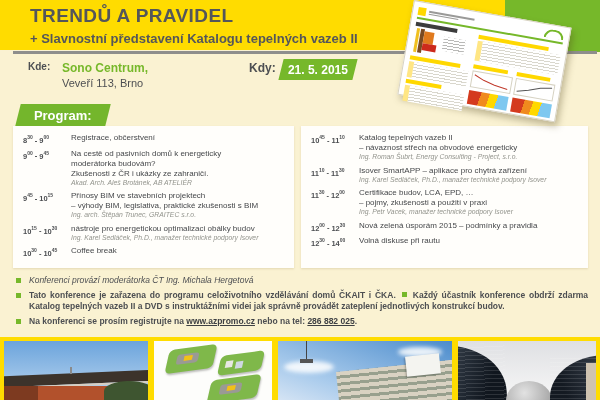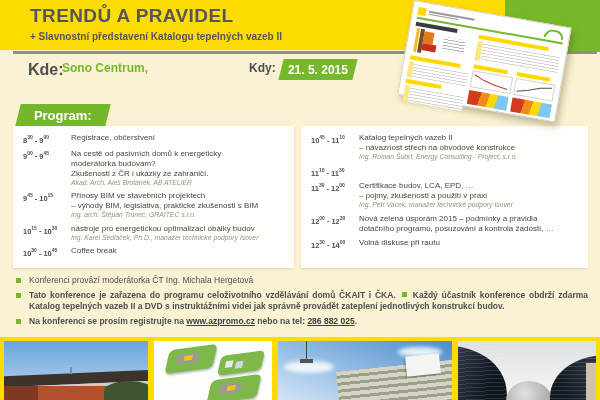--- a/index.html
+++ b/index.html
@@ -3,25 +3,25 @@
 <meta charset="utf-8">
 <style>
   html,body{margin:0;padding:0;}
   .page{position:relative;width:600px;height:400px;background:#faf2d2;overflow:hidden;
         font-family:"Liberation Sans",sans-serif;color:#4d4f52;}
 
   
   .banner{position:absolute;left:0;top:0;width:600px;height:50px;background:#ffdc00;z-index:1;}
   .banner-green{position:absolute;left:505px;top:0;width:95px;height:52px;background:#76b82a;z-index:1;}
   .banner-title{position:absolute;left:30px;top:5px;font-size:19px;font-weight:bold;letter-spacing:.4px;color:#54565a;z-index:2;}
-  .banner-subtitle{position:absolute;left:30px;top:31px;font-size:10px;font-weight:bold;color:#54565a;z-index:2;}
+  .banner-subtitle{position:absolute;left:30px;top:31px;font-size:13px;font-weight:bold;color:#54565a;z-index:2;}
   .gray-rule{position:absolute;left:13px;top:51px;width:584px;height:3px;background:#8e8e8c;z-index:2;}
 
   
-  .where-label{position:absolute;left:28px;top:61px;font-size:16px;font-weight:bold;}
+  .where-label{position:absolute;left:28px;top:61px;font-size:10px;font-weight:bold;}
   .venue-name{position:absolute;left:62px;top:61px;font-size:12px;font-weight:bold;color:#76b82a;}
   .venue-address{position:absolute;left:62px;top:77px;font-size:11px;}
   .when-label{position:absolute;left:249px;top:61px;font-size:12px;font-weight:bold;}
   .date-box{position:absolute;left:281px;top:59px;width:74px;height:21px;background:#76b82a;
             transform:skewX(-14deg);z-index:3;display:flex;align-items:center;justify-content:center;}
   .date-box span{transform:skewX(14deg);color:#fff;font-size:12px;font-weight:bold;}
 
   
   .catalog{position:absolute;left:414px;top:0px;width:160px;height:96px;background:#fff;
            border:1px solid #d8d3c2;box-shadow:3px 4px 7px rgba(80,70,30,.35);
@@ -73,21 +73,21 @@
   .body{flex:1;}
   .title-line{font-size:8px;line-height:10px;color:#45474a;}
   .speaker{font-size:6.8px;line-height:8.5px;font-style:italic;color:#92938c;}
 
   
   .notes{position:absolute;left:16px;top:275px;width:572px;z-index:2;}
   .note-row{display:flex;margin-bottom:4px;}
   .bullet{width:5px;height:5px;background:#76b82a;margin:2.5px 8px 0 0;flex-shrink:0;}
   .bullet.inline{display:inline-block;margin:0 6px;vertical-align:1px;}
   .note-text{font-size:8.5px;line-height:11px;color:#4d4f52;}
-  .note1 .note-text{text-align:center;}
+  .note1 .note-text{font-style:italic;text-align:center;}
   .note2 .note-text{font-weight:bold;text-align:justify;}
   .note3 .note-text{font-weight:bold;}
   .strong{font-weight:bold;color:#3e4043;text-decoration:underline;}
 
   
   .photos{position:absolute;left:0;top:337px;width:600px;height:63px;background:#ffdc00;z-index:2;}
   .photo{position:absolute;top:4px;height:59px;overflow:hidden;}
   .photo>i{position:absolute;display:block;}
   .photo1{left:4px;width:144px;background:linear-gradient(#6ba4dc,#a5c8ea 70%,#cfe0f2);}
   .photo1 .roof{left:-8px;width:170px;top:32px;height:11px;background:#3c332b;transform:rotate(-2.5deg);}
@@ -131,20 +131,21 @@
 <div class="page">
 
   <div class="banner"></div>
   <div class="banner-green"></div>
   <div class="banner-title">TRENDŮ A PRAVIDEL</div>
   <div class="banner-subtitle">+ Slavnostní představení Katalogu tepelných vazeb II</div>
   <div class="gray-rule"></div>
 
   <div class="where-label">Kde:</div>
   <div class="venue-name">Sono Centrum,</div>
+  <div class="venue-address">Veveří 113, Brno</div>
   <div class="when-label">Kdy:</div>
   <div class="date-box">
     <span>21. 5. 2015</span>
   </div>
 
   <div class="catalog">
     <div class="cat-head">
       <div class="cat-num"></div>
       <div class="cat-titlebars">
           <i></i>
@@ -253,49 +254,52 @@
         </div>
   </div>
 </div>
   <div class="panel panel-right" id="right-panel">
   <div class="prog-item">
     <div class="time">
       <span>10</span><sup>45</sup><span class="sep">-</span><span>11</span><sup>10</sup>
     </div>
     <div class="body">
           <div class="title-line">Katalog tepelných vazeb II</div>
-          <div class="title-line">– návaznost střech na obvodové konstrukce</div>
+          <div class="title-line">– návaznost střech na obvodové energeticky</div>
           <div class="speaker">Ing. Roman Šubrt, Energy Consulting - Project, s.r.o.</div>
         </div>
   </div>
 
   <div class="prog-item">
     <div class="time">
       <span>11</span><sup>10</sup><span class="sep">-</span><span>11</span><sup>30</sup>
     </div>
+    <div class="body">
+          <div class="title-line">Isover SmartAPP – aplikace pro chytrá zařízení</div>
+          <div class="speaker">Ing. Karel Sedláček, Ph.D., manažer technické podpory Isover</div>
+        </div>
   </div>
 
   <div class="prog-item">
     <div class="time">
       <span>11</span><sup>30</sup><span class="sep">-</span><span>12</span><sup>00</sup>
     </div>
     <div class="body">
           <div class="title-line">Certifikace budov, LCA, EPD, …</div>
           <div class="title-line">– pojmy, zkušenosti a použití v praxi</div>
           <div class="speaker">Ing. Petr Vacek, manažer technické podpory Isover</div>
         </div>
   </div>
 
   <div class="prog-item">
     <div class="time">
       <span>12</span><sup>00</sup><span class="sep">-</span><span>12</span><sup>30</sup>
     </div>
     <div class="body">
           <div class="title-line">Nová zelená úsporám 2015 – podmínky a pravidla</div>
-          <div class="title-line">dotačního programu, posuzování a kontrola žádostí, …</div>
         </div>
   </div>
 
   <div class="prog-item">
     <div class="time">
       <span>12</span><sup>30</sup><span class="sep">-</span><span>14</span><sup>00</sup>
     </div>
     <div class="body">
           <div class="title-line">Volná diskuse při rautu</div>
         </div>

